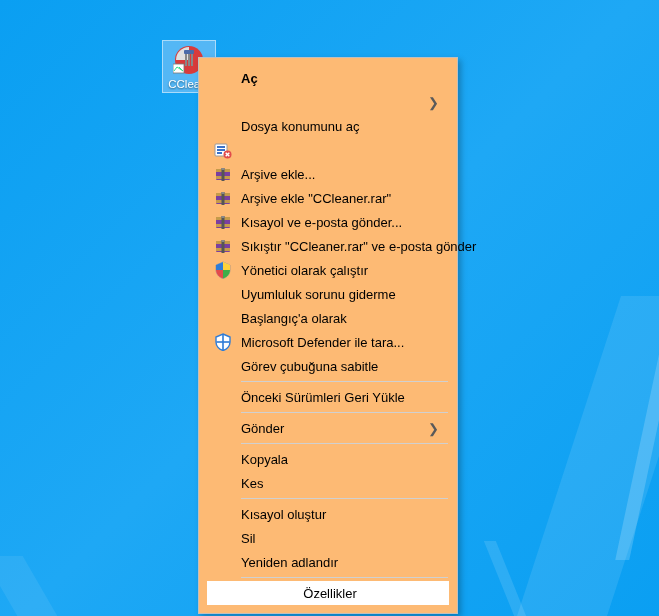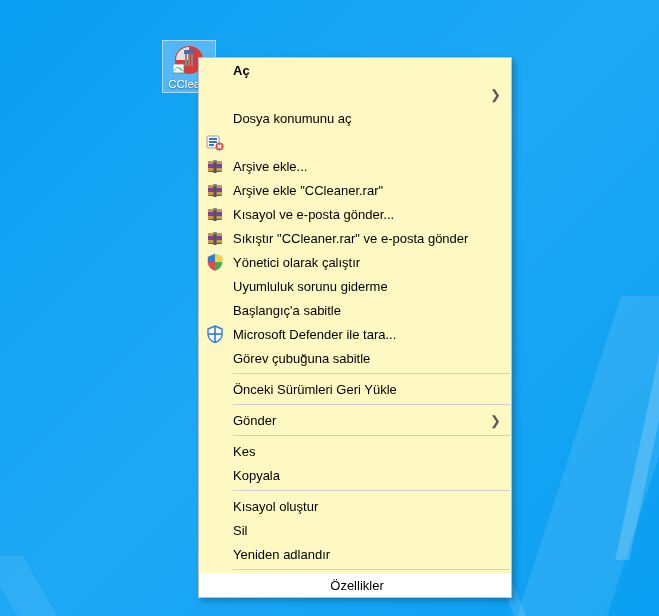--- a/index.html
+++ b/index.html
@@ -36,25 +36,25 @@
     position: relative;
   }
   .desktop-icon .label {
     color: #fff; font-size: 11.5px; text-shadow: 0 1px 2px rgba(0,0,0,0.5);
     overflow: hidden; white-space: nowrap;
   }
 
   
   .ctx {
     position: absolute; left: 198px; top: 57px;
-    width: 314px;
-    background: #fef9c3;
+    width: 260px;
+    background: #fdba74;
     border: 1px solid #bfbfbf;
     box-shadow: 3px 3px 6px rgba(0,0,0,0.25);
-    padding: 0;
+    padding: 8px;
   }
   .item {
     display: flex; align-items: center;
     height: 24px;
     padding: 0 30px 0 34px;
     position: relative;
     white-space: nowrap;
   }
   .item.hover { background: #ffffff; text-align: center; }
   .item .txt { flex: 1; }
@@ -154,21 +154,21 @@
         <svg viewBox="0 0 18 18">
           <use href="#ic-shield"></use>
         </svg>
       </span>
       <span class="txt">Yönetici olarak çalıştır</span>
     </div>
     <div class="item">
       <span class="txt">Uyumluluk sorunu giderme</span>
     </div>
     <div class="item">
-      <span class="txt">Başlangıç'a sabitle</span>
+      <span class="txt">Başlangıç'a olarak</span>
     </div>
     <div class="item">
       <span class="ico">
         <svg viewBox="0 0 18 18">
           <use href="#ic-defender"></use>
         </svg>
       </span>
       <span class="txt">Microsoft Defender ile tara...</span>
     </div>
     <div class="item">
@@ -178,24 +178,24 @@
     <div class="item">
       <span class="txt">Önceki Sürümleri Geri Yükle</span>
     </div>
     <div class="sep"></div>
     <div class="item">
       <span class="txt">Gönder</span>
       <span class="chev">❯</span>
     </div>
     <div class="sep"></div>
     <div class="item">
+      <span class="txt">Kopyala</span>
+    </div>
+    <div class="item">
       <span class="txt">Kes</span>
-    </div>
-    <div class="item">
-      <span class="txt">Kopyala</span>
     </div>
     <div class="sep"></div>
     <div class="item">
       <span class="txt">Kısayol oluştur</span>
     </div>
     <div class="item">
       <span class="txt">Sil</span>
     </div>
     <div class="item">
       <span class="txt">Yeniden adlandır</span>

